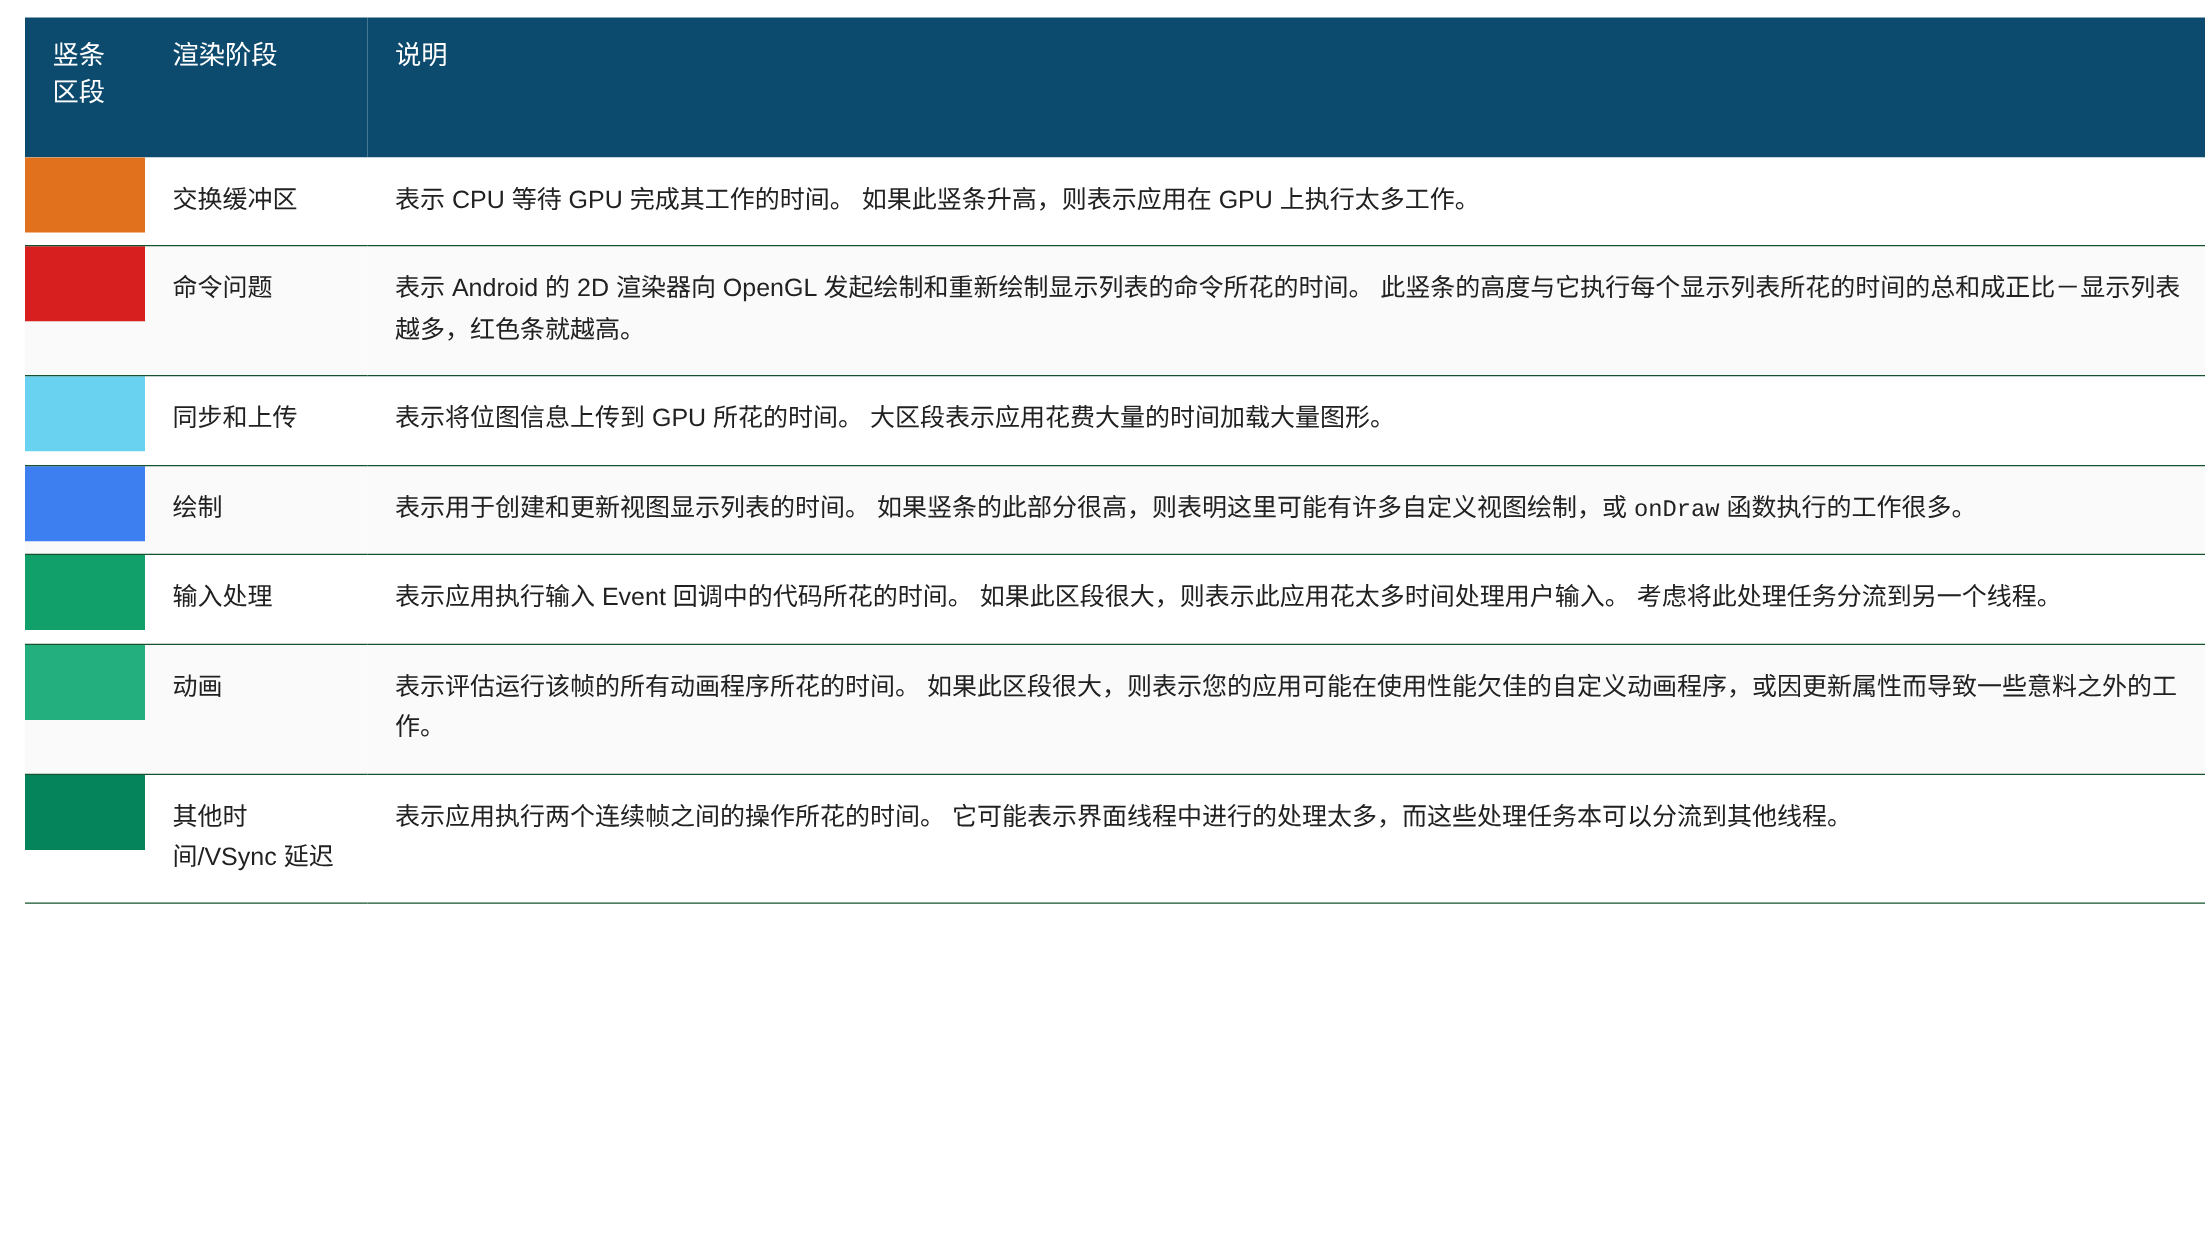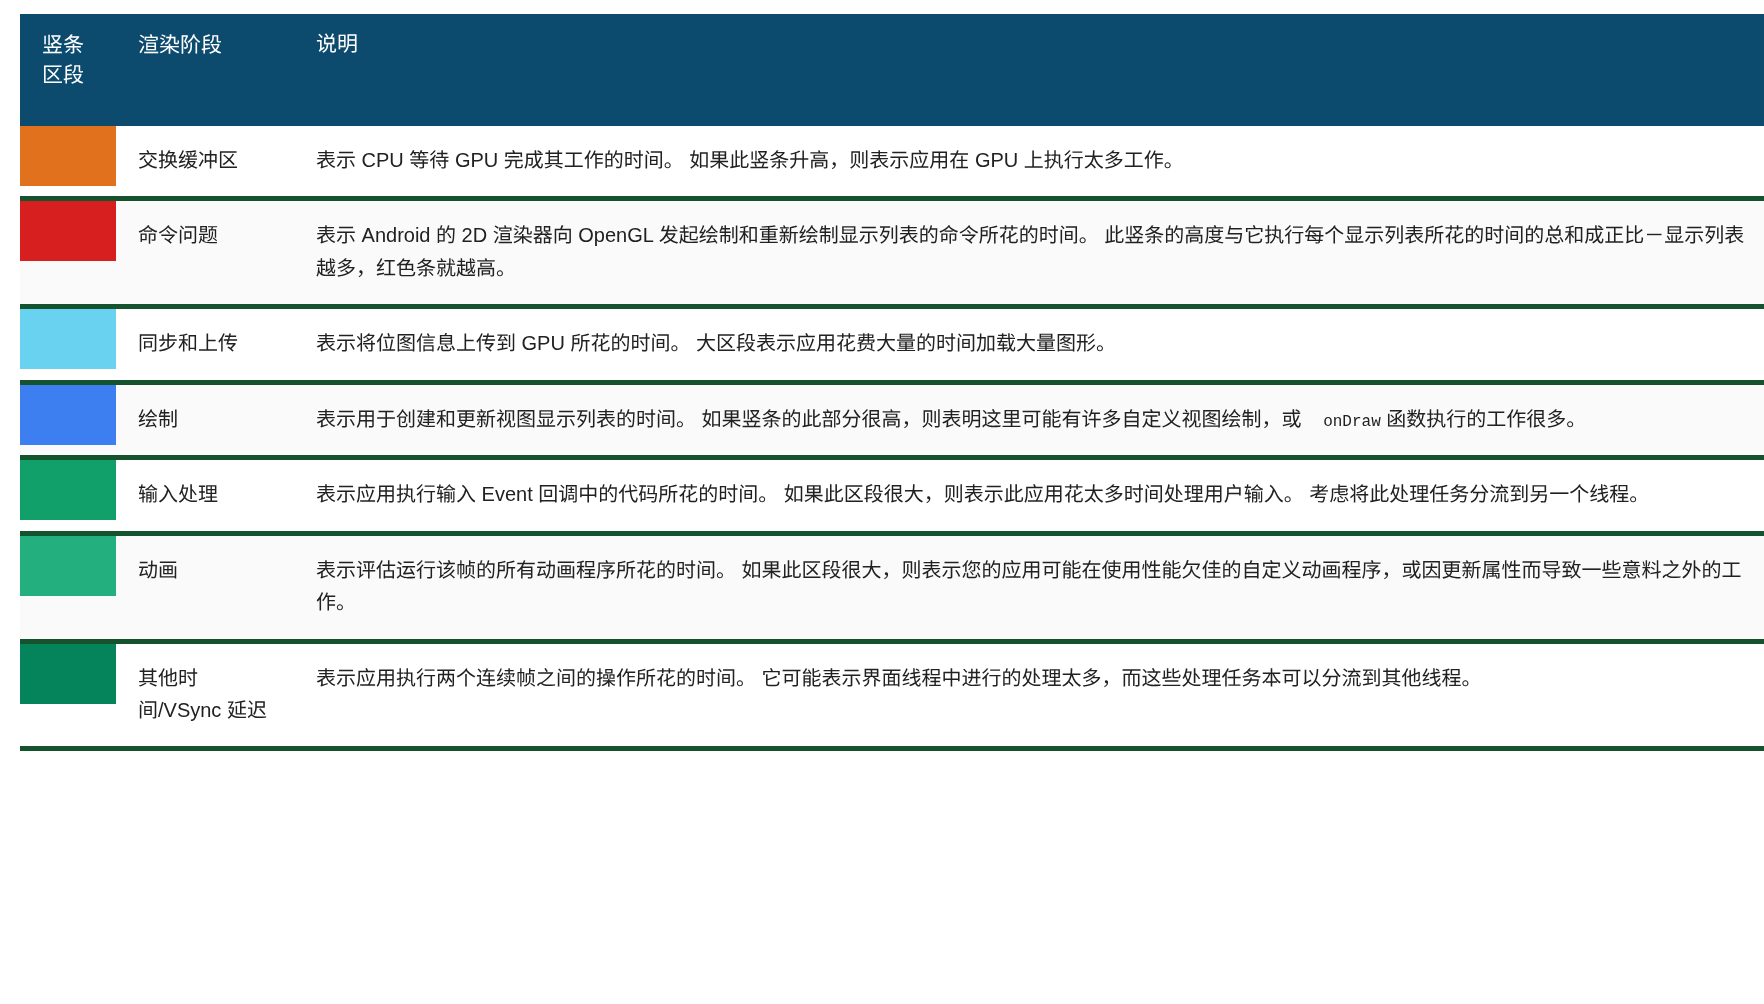--- a/index.html
+++ b/index.html
@@ -44,21 +44,21 @@
   }
   table.legend-table thead th.col-stage {
     width: 178px;
     padding-left: 22px;
   }
   table.legend-table thead th.col-desc {
     padding-left: 22px;
     font-family: Liberation Serif, serif;
   }
   table.legend-table tbody tr {
-    border-bottom: 5px solid #14532d;
+    border-bottom: 1px solid #14532d;
   }
   table.legend-table tbody tr:nth-child(odd) {
     background: #ffffff;
   }
   table.legend-table tbody tr:nth-child(even) {
     background: #fafafa;
   }
   table.legend-table tbody td {
     vertical-align: top;
     padding: 18px 14px 20px 22px;
@@ -85,22 +85,21 @@
     font-size: 20px;
     padding-right: 28px;
   }
   .code-link {
     color: #1a73e8;
     font-family: "Liberation Mono", "DejaVu Sans Mono", monospace;
     font-size: 19px;
   }
   .mono {
     font-family: "Liberation Mono", "DejaVu Sans Mono", monospace;
-    font-size: 16px;
-    margin-left: 16px;
+    font-size: 19px;
   }
 </style>
 </head>
 <body>
 
 <div class="doc-wrap">
   <table class="legend-table">
     <thead>
       <tr>
         <th class="col-swatch">

